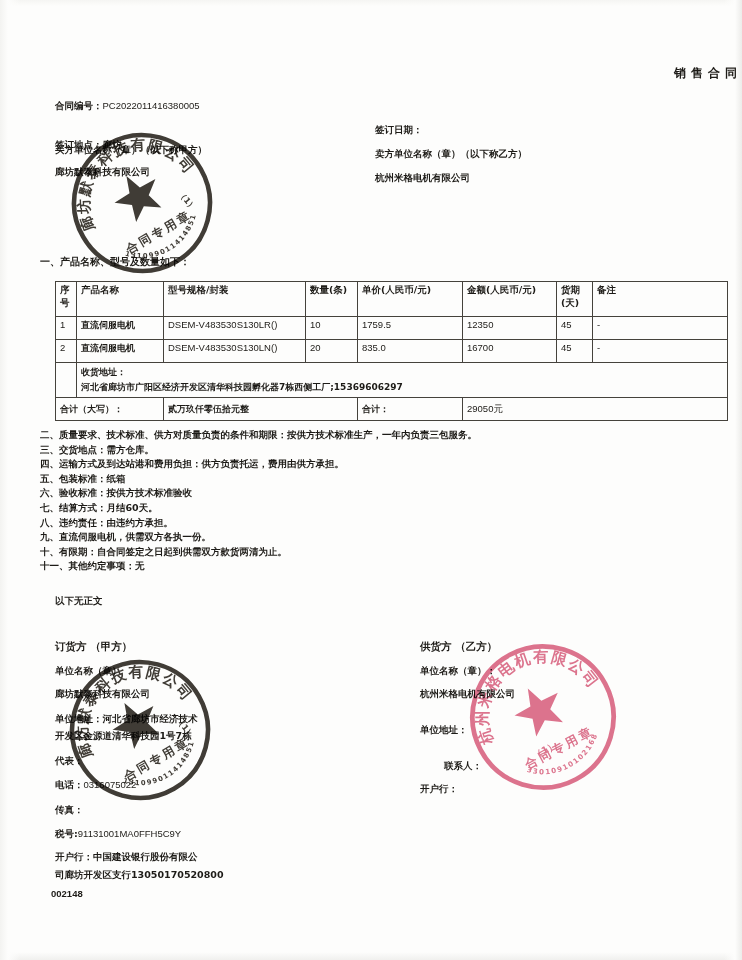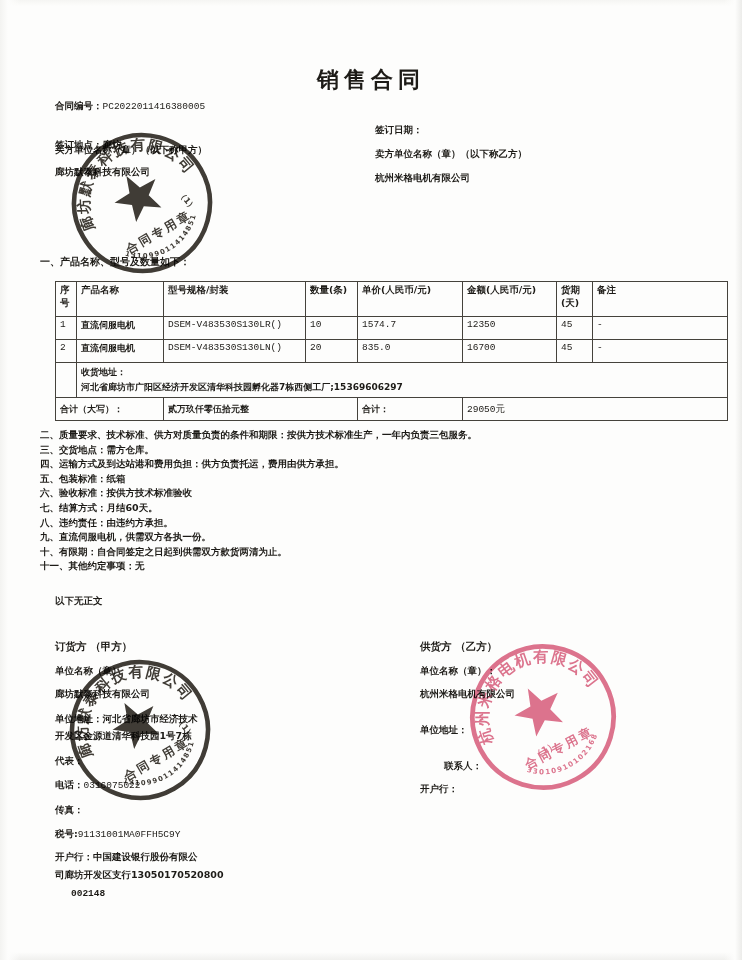--- a/index.html
+++ b/index.html
@@ -9,23 +9,23 @@
       linear-gradient(to right, #f3f3f1 0px, #fdfdfc 8px, rgba(0,0,0,0) 20px),
       linear-gradient(to left, #ececea 0px, #fdfdfc 7px, rgba(0,0,0,0) 18px),
       linear-gradient(to bottom, #f5f5f3 0px, #fdfdfc 6px, rgba(0,0,0,0) 14px),
       linear-gradient(to top, #f0f0ee 0px, #fdfdfc 8px, rgba(0,0,0,0) 16px),
       #fdfdfc;
     font-family:"DejaVu Sans","Liberation Sans",sans-serif;
     color:#1d1b17;font-size:9.5px;
   }
   .abs{position:absolute;white-space:nowrap;}
   .b{font-weight:bold;}
-  .mono{font-family:Liberation Mono, monospace;font-size:9.5px;}
-  .title{position:absolute;top:65px;left:0;width:742px;text-align:center;
-    font-size:22px;font-weight:bold;letter-spacing:5px;}
+  .mono{font-family:Liberation Sans, sans-serif;font-size:9.5px;}
+  .title{position:absolute;top:65px;left:0;width:742px;text-align:right;
+    font-size:12px;font-weight:bold;letter-spacing:5px;}
   .contract-table{position:absolute;left:55px;top:281px;width:672px;
     border-collapse:collapse;table-layout:fixed;font-size:9px;}
   .contract-table th,.contract-table td{
     border:1px solid #45423c;padding:2px 4px;text-align:left;vertical-align:top;
     overflow:hidden;}
   .contract-table{border:1.5px solid #3a3732;}
   .contract-table th{font-weight:bold;font-size:9.5px;height:30px;}
   .contract-table td{height:18px;}
   .clauses{position:absolute;left:40px;top:428px;width:690px;
     font-size:9.5px;font-weight:600;line-height:14.6px;}
@@ -73,21 +73,21 @@
       <th>单价(人民币/元)</th>
       <th>金额(人民币/元)</th>
       <th style="white-space:normal;">货期(天)</th>
       <th>备注</th>
     </tr>
     <tr>
       <td class="mono">1</td>
       <td class="b">直流伺服电机</td>
       <td class="mono">DSEM-V483530S130LR()</td>
       <td class="mono">10</td>
-      <td class="mono">1574.7</td>
+      <td class="mono">1759.5</td>
       <td class="mono">12350</td>
       <td class="mono">45</td>
       <td class="mono">-</td>
     </tr>
     <tr>
       <td class="mono">2</td>
       <td class="b">直流伺服电机</td>
       <td class="mono">DSEM-V483530S130LN()</td>
       <td class="mono">20</td>
       <td class="mono">835.0</td>
@@ -134,21 +134,21 @@
   <div class="abs b" style="left:55px;top:755px;">代表：</div>
   <div class="abs" style="left:55px;top:779px;">
     <span class="b">电话：</span><span class="mono">0316075022</span>
   </div>
   <div class="abs b" style="left:55px;top:804px;">传真：</div>
   <div class="abs" style="left:55px;top:828px;text-align:center;">
     <span class="b">税号:</span><span class="mono">91131001MA0FFH5C9Y</span>
   </div>
   <div class="abs b" style="left:55px;top:851px;">开户行：中国建设银行股份有限公</div>
   <div class="abs b" style="left:55px;top:869px;">司廊坊开发区支行13050170520800</div>
-  <div class="abs b mono" style="left:71px;top:888px;">002148</div>
+  <div class="abs b mono" style="left:51px;top:888px;">002148</div>
 
   <div class="abs b" style="left:420px;top:640px;font-size:10.5px;">供货方 （乙方）</div>
   <div class="abs b" style="left:420px;top:665px;">单位名称（章）：</div>
   <div class="abs b" style="left:420px;top:688px;">杭州米格电机有限公司</div>
   <div class="abs b" style="left:420px;top:724px;">单位地址：</div>
   <div class="abs b" style="left:420px;top:760px;margin-left:24px;">联系人：</div>
   <div class="abs b" style="left:420px;top:783px;">开户行：</div>
 
   <div class="stamp" style="left:64px;top:125px;width:156px;height:156px;transform:rotate(-30deg);opacity:.92;">
     <svg width="156" height="156" viewBox="0 0 170 170">

